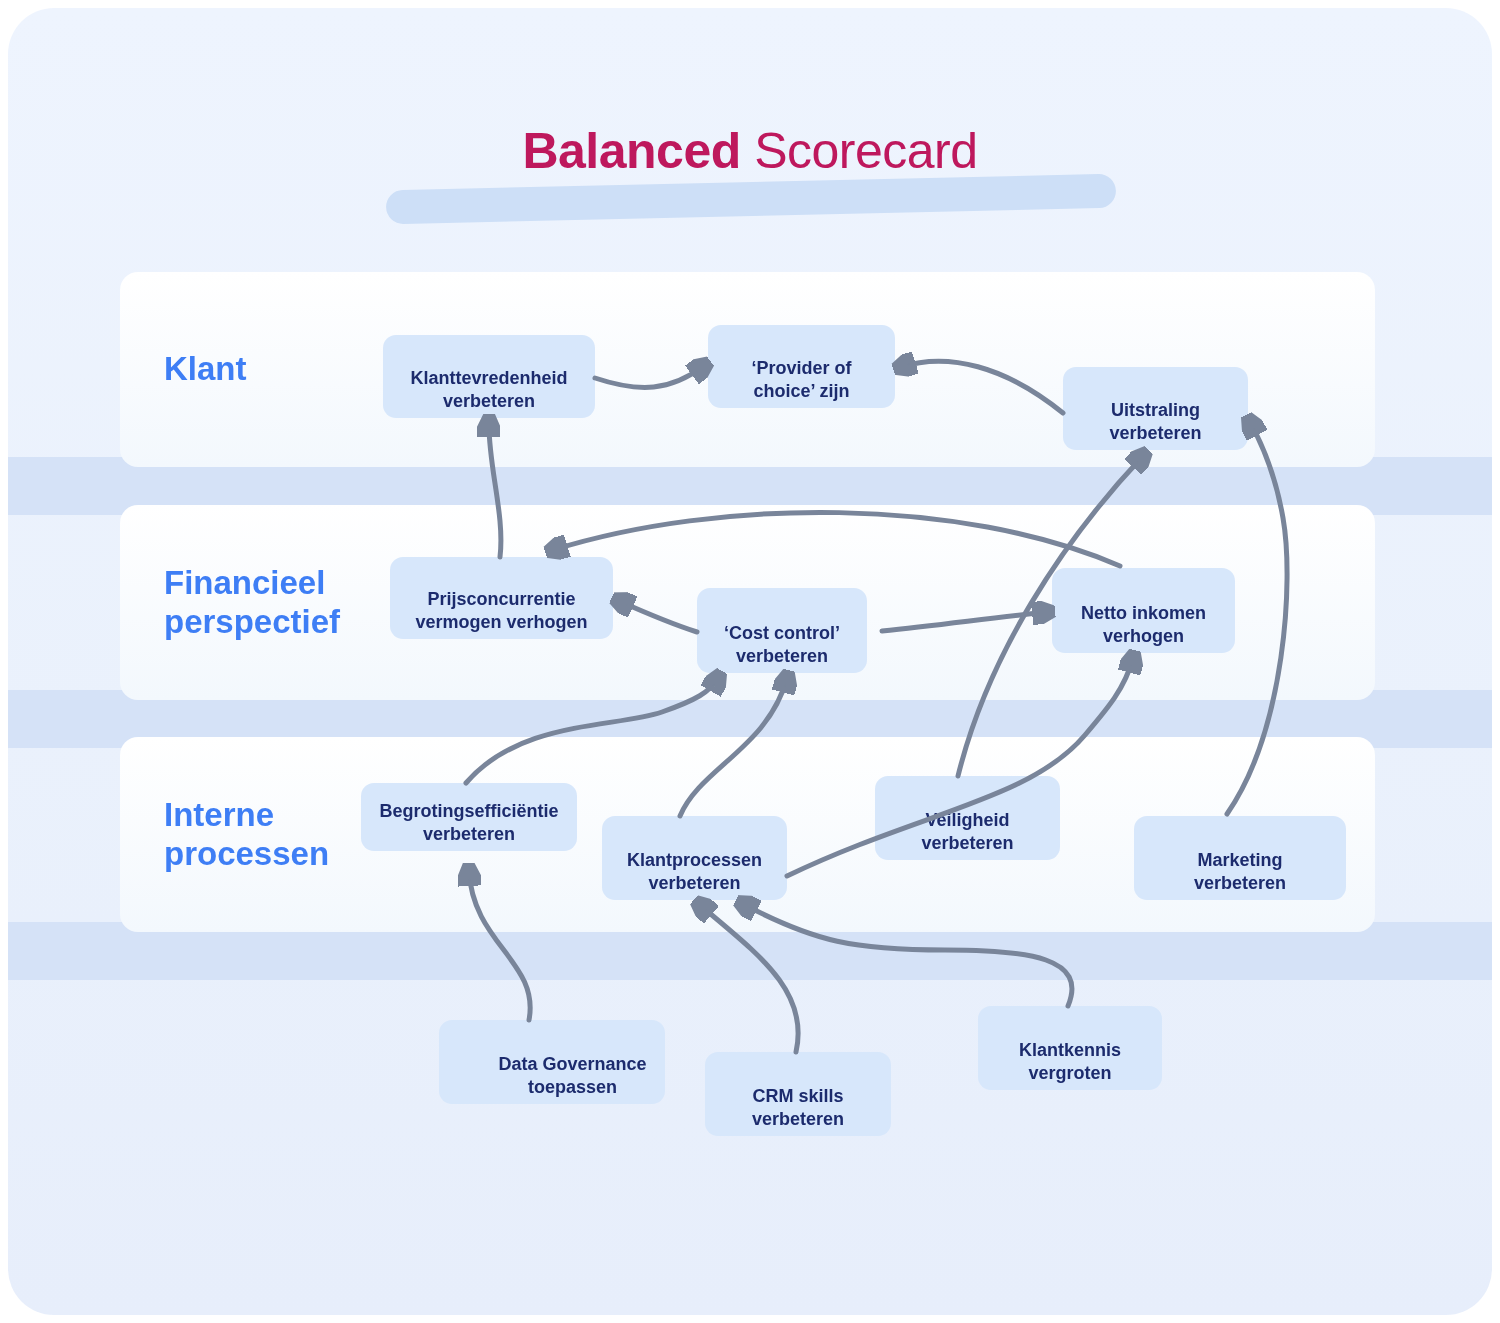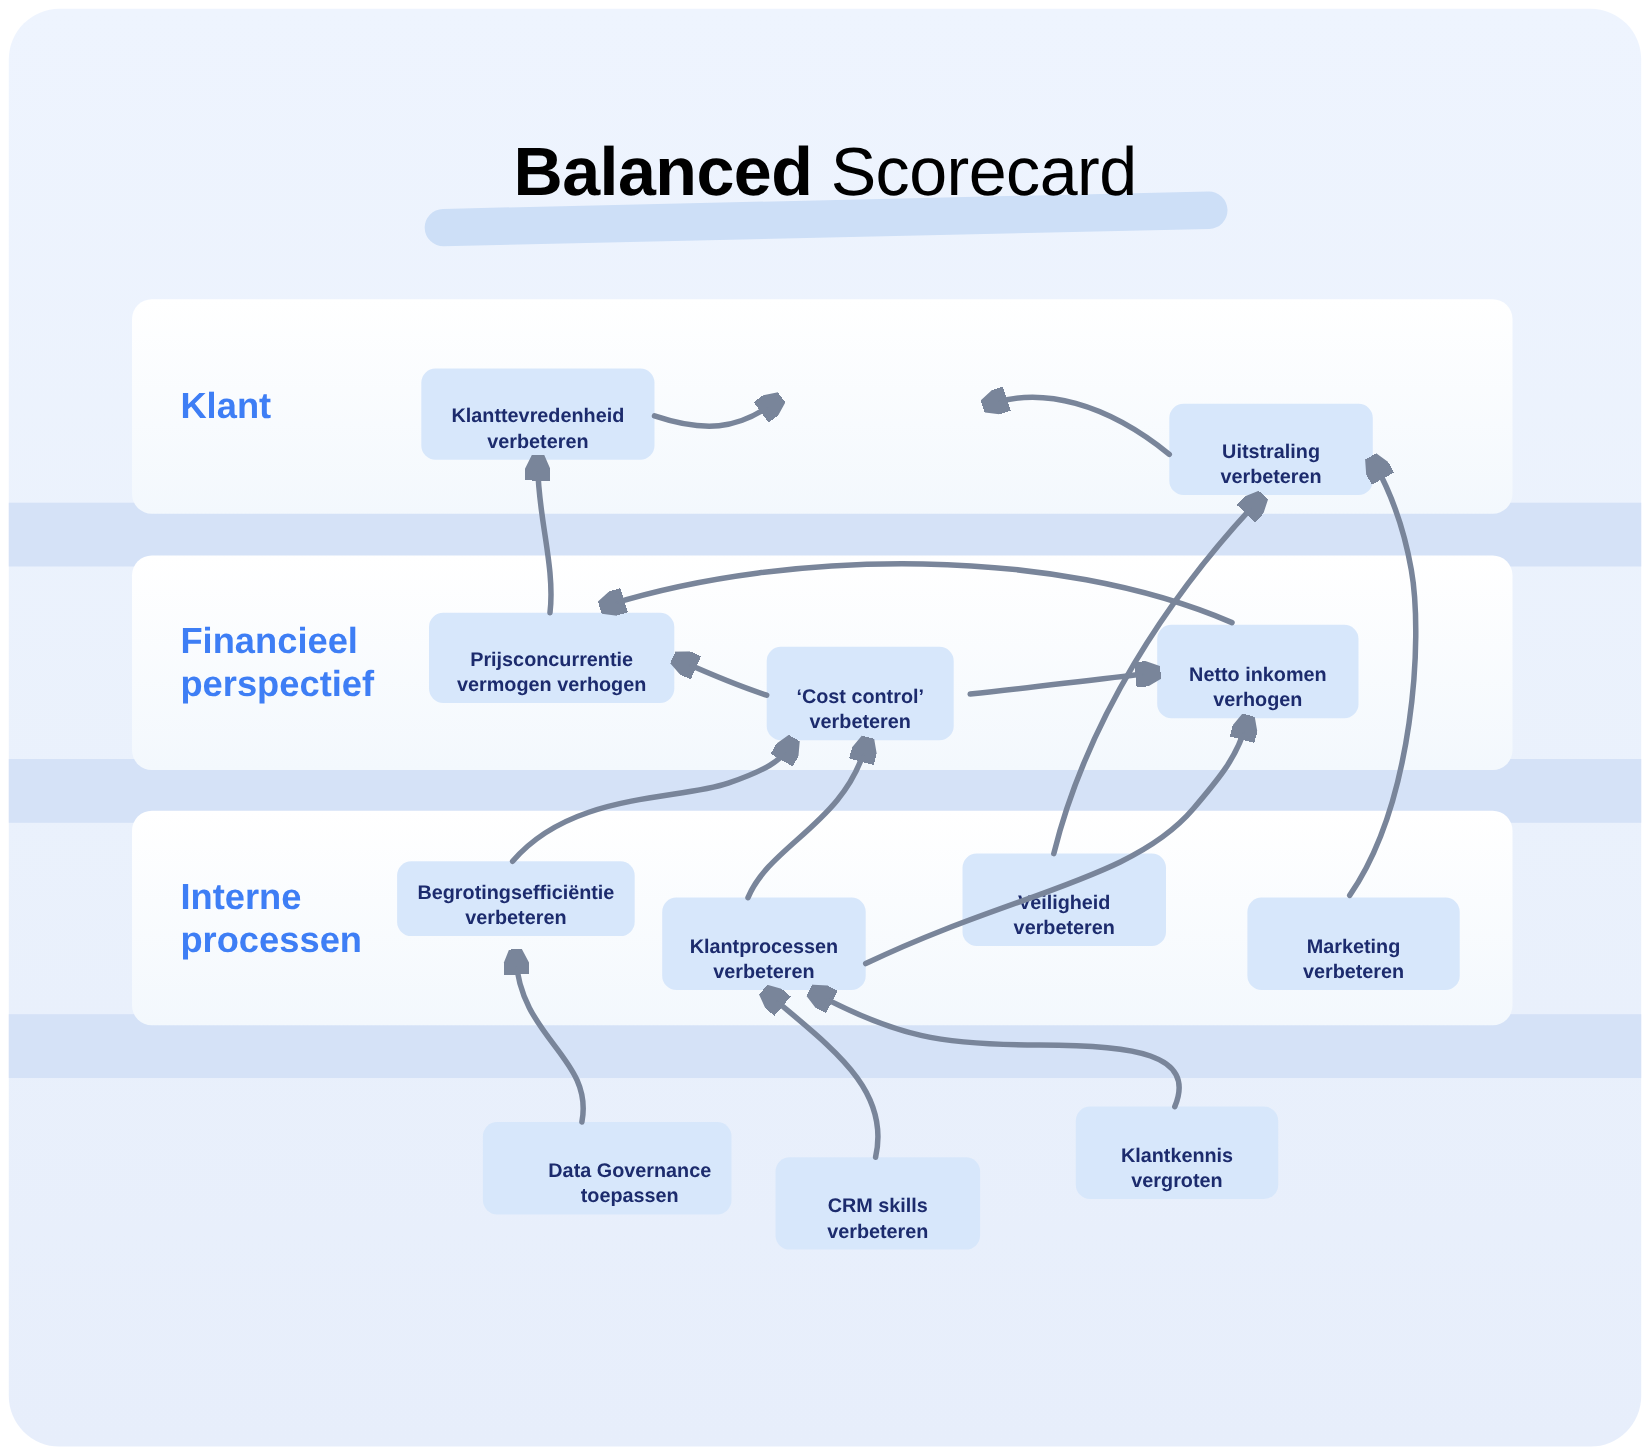--- a/index.html
+++ b/index.html
@@ -3,21 +3,21 @@
 <meta charset="utf-8">
 <style>
   html,body{margin:0;padding:0;background:#ffffff;font-family:"Liberation Sans","DejaVu Sans",sans-serif;}
   .canvas{position:relative;width:1500px;height:1323px;overflow:hidden;background:#ffffff;}
   .card{position:absolute;left:8px;top:8px;width:1484px;height:1307px;border-radius:46px;
         background:linear-gradient(180deg,#eef4fe 0%,#eaf1fc 55%,#e7eefb 100%);z-index:0;}
   .band{position:absolute;left:8px;width:1484px;height:58px;background:#d5e2f7;z-index:1;}
   .swoosh{position:absolute;left:386px;top:182px;width:730px;height:34px;background:#cddff7;
           border-radius:17px;transform:rotate(-1.3deg);z-index:2;}
   .title{position:absolute;top:126px;left:0;width:1500px;margin:0;text-align:center;
-         font-size:62px;line-height:1;color:#000000;letter-spacing:-0.5px;z-index:3;}
+         font-size:50px;line-height:1;color:#be185d;letter-spacing:-0.5px;z-index:3;}
   .title .t-bold{font-weight:800;}
   .title .t-reg{font-weight:400;}
   .row{position:absolute;left:120px;width:1255px;height:195px;border-radius:18px;
        background:linear-gradient(180deg,#ffffff 0%,#f3f8fd 100%);z-index:2;
        display:flex;align-items:center;}
   .row-label{padding-left:44px;color:#3e7ef5;font-weight:700;font-size:33px;line-height:1.18;
              white-space:pre-line;}
   .node{position:absolute;background:#d7e7fb;border-radius:13px;z-index:4;
         display:flex;align-items:flex-end;justify-content:center;}
   .node-label{white-space:pre-line;text-align:center;color:#1c2b6d;font-weight:700;
@@ -47,20 +47,24 @@
   </div>
   <div class="row" style="top:737px;">
     <span class="row-label">Interne
 processen</span>
   </div>
 
   <div class="node" style="left:383px;top:335px;width:212px;height:83px;">
     <span class="node-label">Klanttevredenheid
 verbeteren</span>
   </div>
+  <div class="node" style="left:708px;top:325px;width:187px;height:83px;">
+    <span class="node-label">‘Provider of
+choice’ zijn</span>
+  </div>
   <div class="node" style="left:1063px;top:367px;width:185px;height:83px;">
     <span class="node-label">Uitstraling
 verbeteren</span>
   </div>
   <div class="node" style="left:390px;top:557px;width:223px;height:82px;">
     <span class="node-label">Prijsconcurrentie
 vermogen verhogen</span>
   </div>
   <div class="node" style="left:697px;top:588px;width:170px;height:85px;">
     <span class="node-label">‘Cost control’
@@ -75,21 +79,21 @@
 verbeteren</span>
   </div>
   <div class="node" style="left:602px;top:816px;width:185px;height:84px;">
     <span class="node-label">Klantprocessen
 verbeteren</span>
   </div>
   <div class="node" style="left:875px;top:776px;width:185px;height:84px;">
     <span class="node-label">Veiligheid
 verbeteren</span>
   </div>
-  <div class="node" style="left:1134px;top:816px;width:193px;height:84px;">
+  <div class="node" style="left:1134px;top:816px;width:212px;height:84px;">
     <span class="node-label">Marketing
 verbeteren</span>
   </div>
   <div class="node" style="left:439px;top:1020px;width:185px;height:84px;padding-left:41px;">
     <span class="node-label">Data Governance
 toepassen</span>
   </div>
   <div class="node" style="left:705px;top:1052px;width:186px;height:84px;">
     <span class="node-label">CRM skills
 verbeteren</span>

